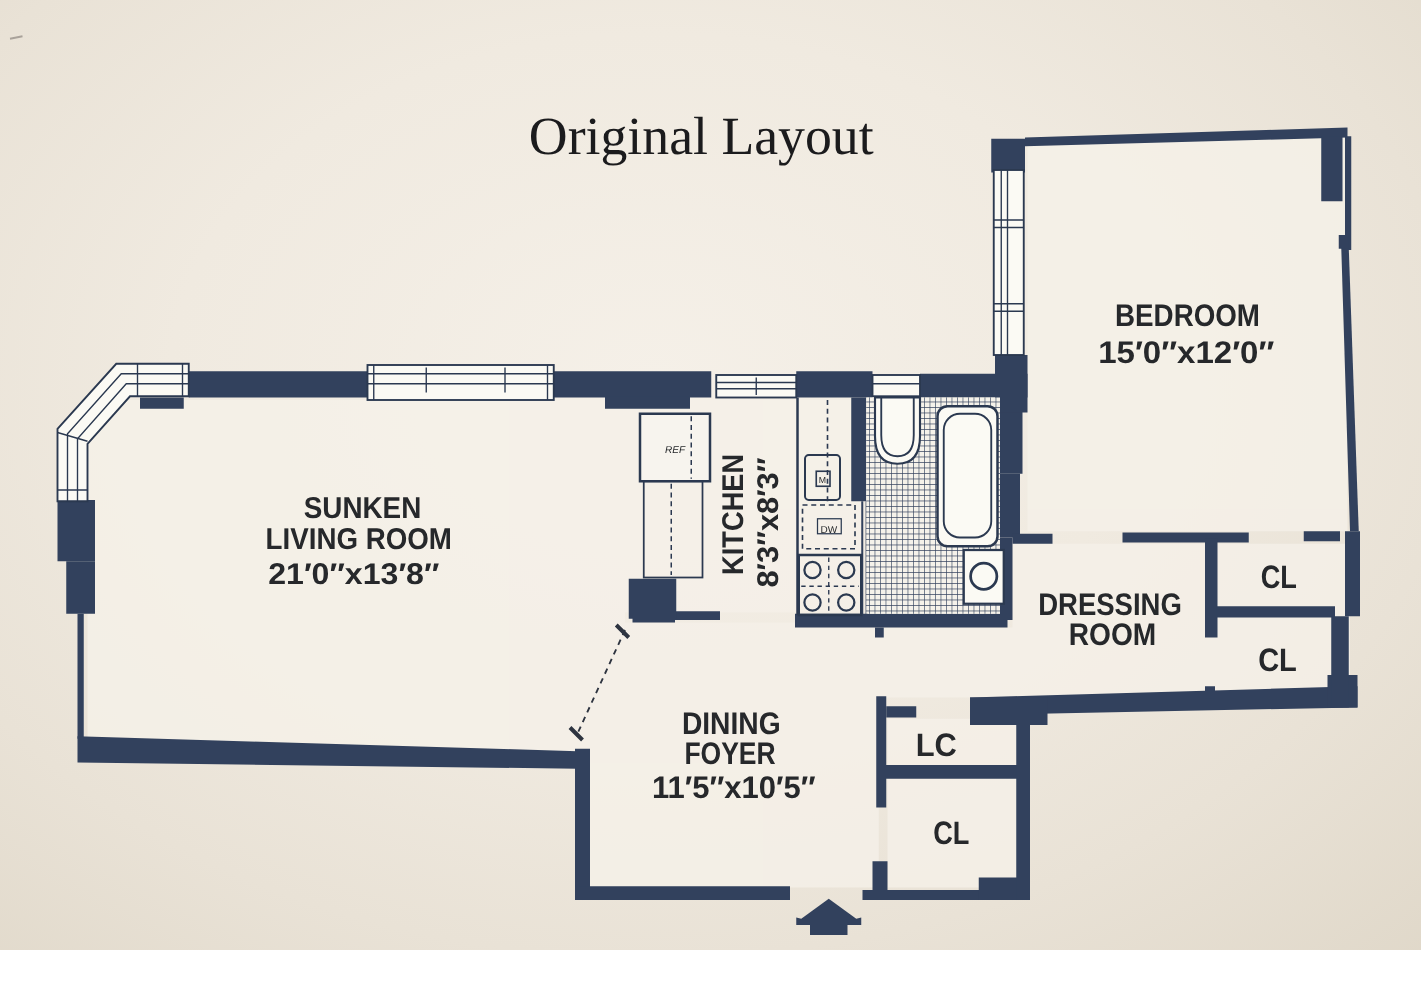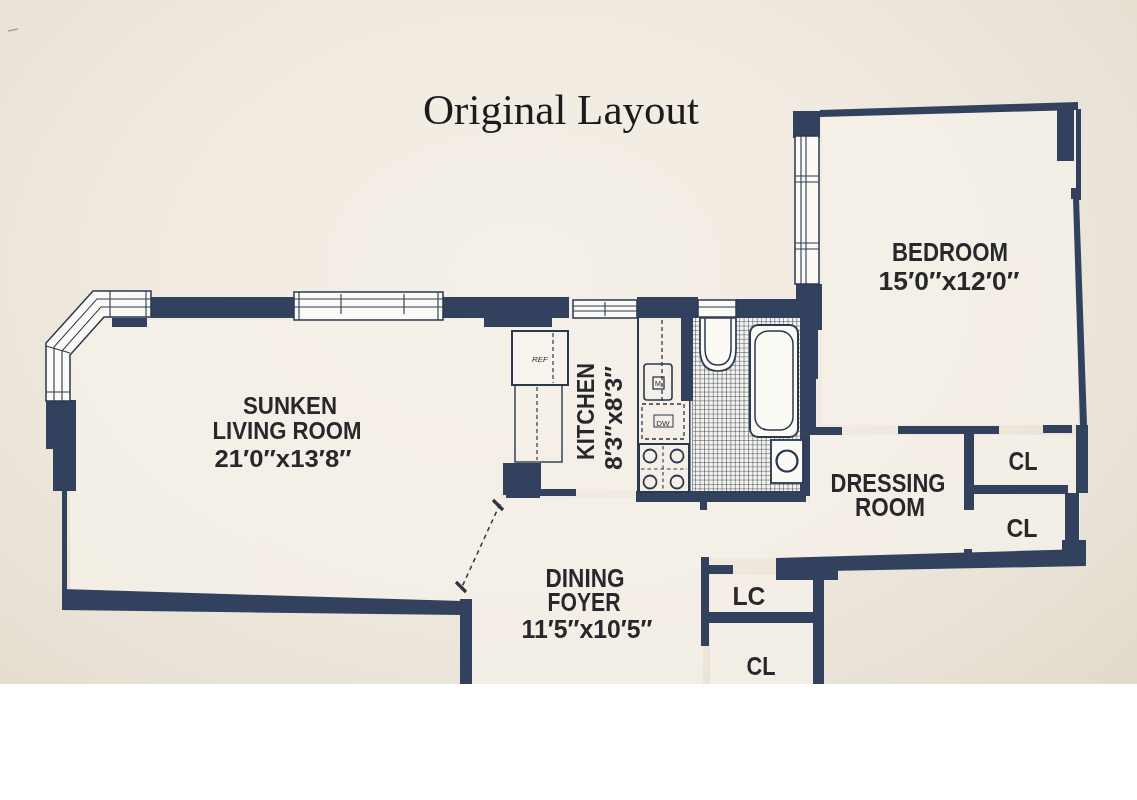--- a/index.html
+++ b/index.html
@@ -1,16 +1,16 @@
 <!DOCTYPE html>
 <html><head>
 <meta charset="utf-8">
 <style>
 html,body{margin:0;padding:0;}
-#page{width:1137px;height:684px;position:relative;overflow:hidden;
+#page{width:1137px;height:760px;position:relative;overflow:hidden;
 background:
 radial-gradient(ellipse 920px 660px at 46% 40%, rgba(245,240,232,1) 0%, rgba(240,234,224,1) 42%, rgba(233,226,214,1) 70%, rgba(223,215,200,1) 100%);
 }
 svg{position:absolute;left:0;top:0;filter:blur(0.38px);}
 .lbl{font-family:"Liberation Sans",sans-serif;font-weight:700;fill:#26282b;}
 </style>
 </head>
 <body>
 <div id="page">
 <svg width="1137" height="800" viewBox="0 0 1137 800">

